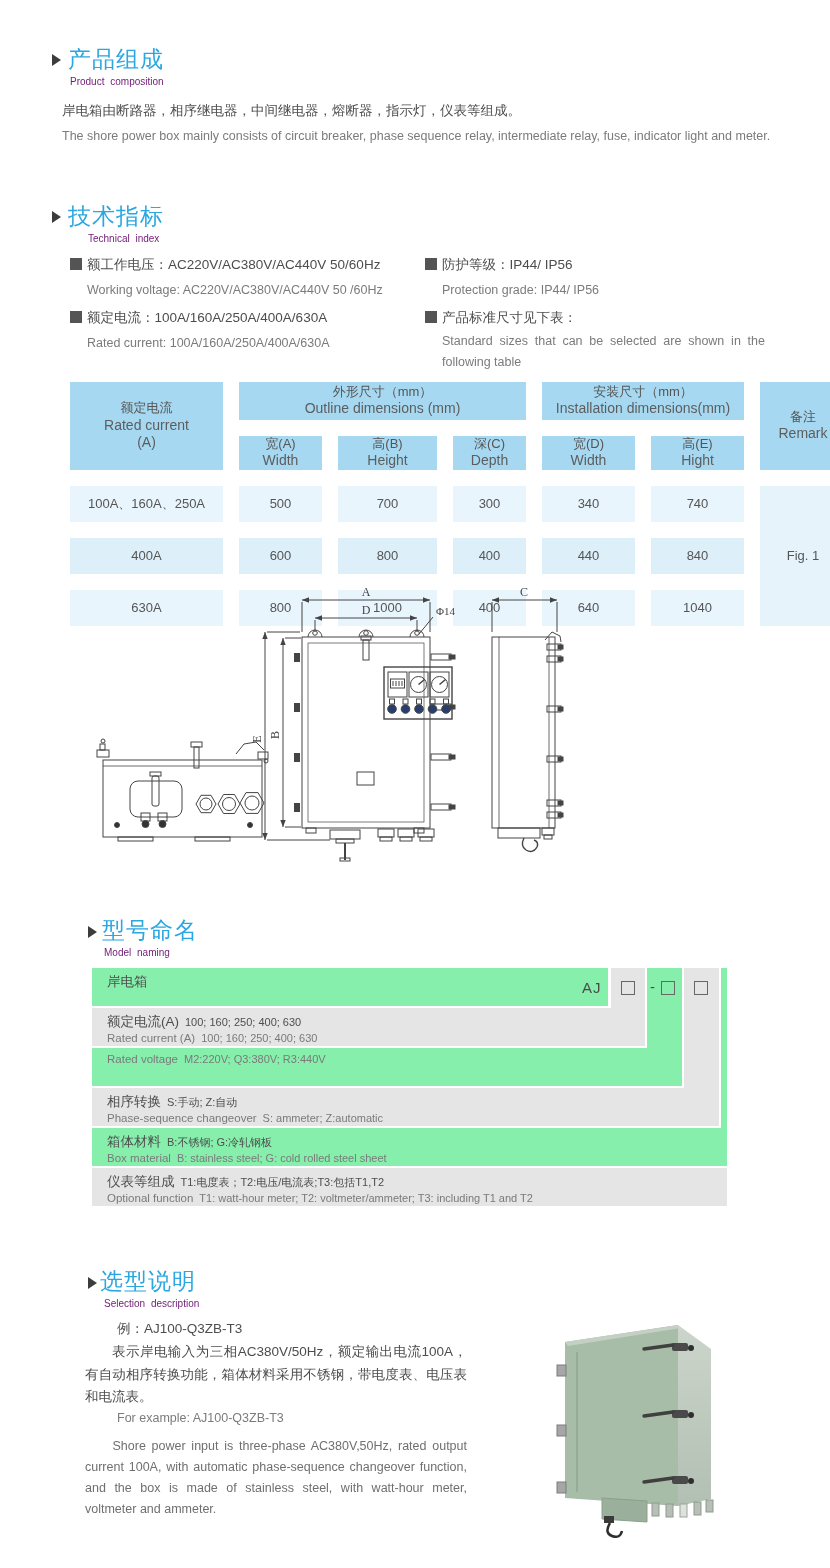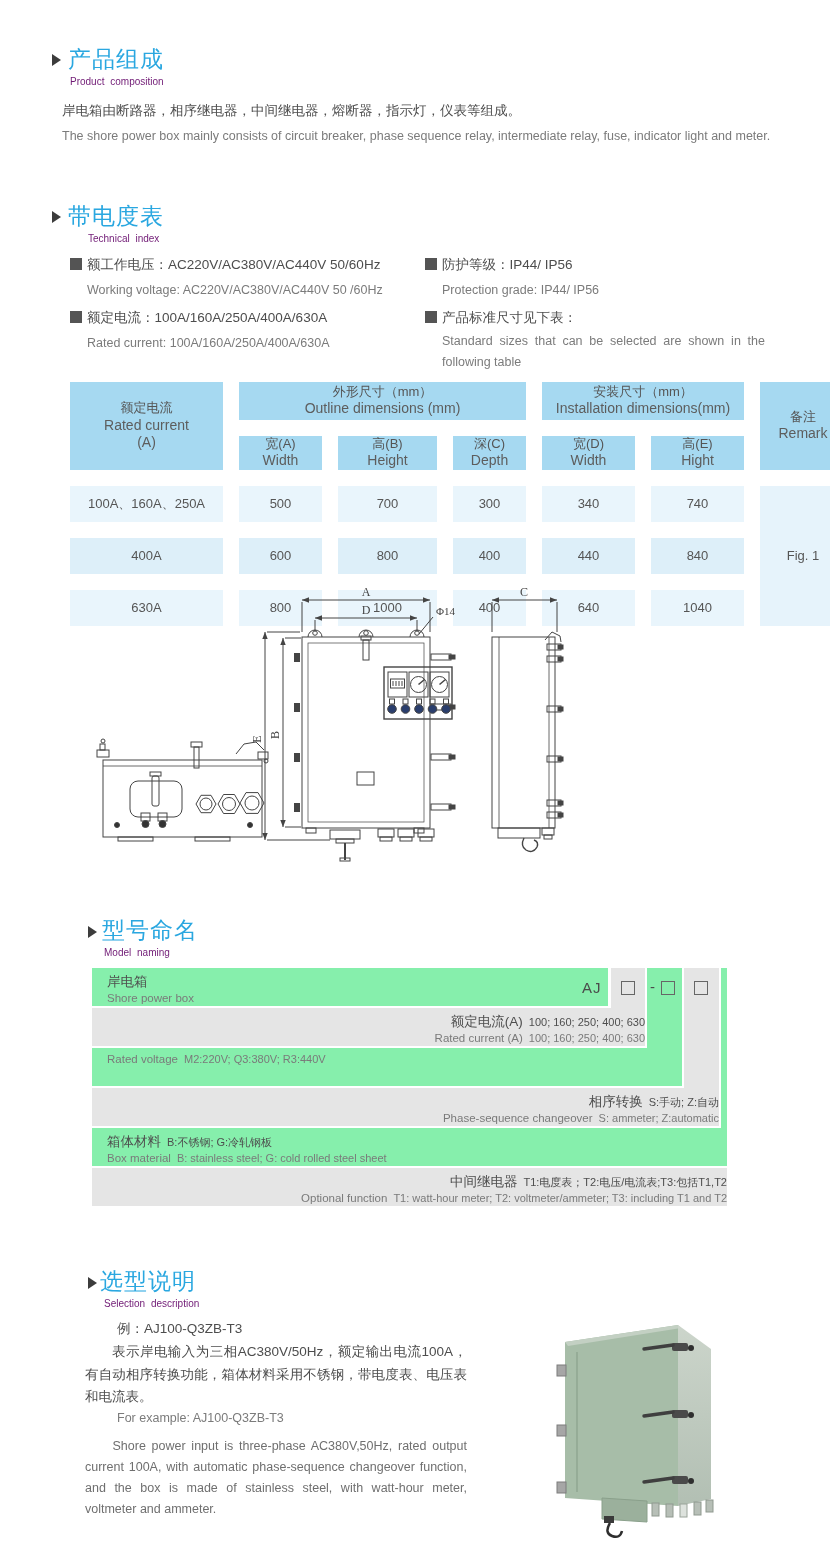--- a/index.html
+++ b/index.html
@@ -17,21 +17,21 @@
   .sizetable{position:absolute;left:70px;top:382px;display:grid;
      grid-template-columns:153px 83px 99px 73px 93px 93px 86px;
      grid-template-rows:38px 34px 36px 36px 36px;gap:16px;}
   .sizetable div{display:flex;flex-direction:column;align-items:center;justify-content:center;
      font-size:13px;color:#555;line-height:1.25;text-align:center;}
   .th{background:#a6d9f1;color:#4a4a4a;}
   .th .sub{font-size:14px;color:#5d5d5d;}
   .r1{background:#e9f5fc;} .r2{background:#ddeff9;} .figcell{background:#e6f3fb;}
   
   .mrow{position:absolute;height:38px;box-sizing:border-box;padding:4px 0 0 15px;overflow:visible;}
-  .mblue{background:#86efac;} .mgray{background:#e5e5e5;text-align:right;}
+  .mblue{background:#86efac;} .mgray{background:#e5e5e5;}
   .mcol{position:absolute;}
   .ml{font-size:13.5px;color:#4e4e4e;}
   .mv{font-size:11px;color:#4e4e4e;margin-left:6px;}
   .men{font-size:11.5px;color:#7a7a7a;margin-top:1px;}
   .men .mv{font-size:11px;color:#7a7a7a;}
   .mbox{position:absolute;width:12px;height:12px;border:1.5px solid #666;}
   .aj{position:absolute;font-size:15px;color:#4b4b4b;letter-spacing:1px;}
   .mdash{position:absolute;font-size:15px;color:#4b4b4b;}
   .para-zh{position:absolute;font-size:13.5px;color:#4d4d4d;line-height:22.5px;
            text-align:justify;text-indent:2em;}
@@ -42,21 +42,21 @@
 </head>
 <body>
 
 <div class="sec-arrow" style="left:52px;top:54px"></div>
 <h1 class="abs title-zh" style="left:68px;top:44px">产品组成</h1>
 <div class="abs title-en" style="left:70px;top:76px">Product composition</div>
 <div class="abs zh" style="left:62px;top:102px">岸电箱由断路器，相序继电器，中间继电器，熔断器，指示灯，仪表等组成。</div>
 <div class="abs en" style="left:62px;top:129px">The shore power box mainly consists of circuit breaker, phase sequence relay, intermediate relay, fuse, indicator light and meter.</div>
 
 <div class="sec-arrow" style="left:52px;top:211px"></div>
-<h1 class="abs title-zh" style="left:68px;top:201px">带电度表</h1>
+<h1 class="abs title-zh" style="left:68px;top:201px">技术指标</h1>
 <div class="abs title-en" style="left:88px;top:233px">Technical index</div>
 
 <div class="sq" style="left:70px;top:258px"></div>
 <div class="abs zh" style="left:87px;top:256px">额工作电压：AC220V/AC380V/AC440V  50/60Hz</div>
 <div class="abs en" style="left:87px;top:283px">Working voltage: AC220V/AC380V/AC440V 50 /60Hz</div>
 
 <div class="sq" style="left:70px;top:311px"></div>
 <div class="abs zh" style="left:87px;top:309px">额定电流：100A/160A/250A/400A/630A</div>
 <div class="abs en" style="left:87px;top:336px">Rated current: 100A/160A/250A/400A/630A</div>
 
@@ -288,39 +288,38 @@
 <h1 class="abs title-zh" style="left:102px;top:915px">型号命名</h1>
 <div class="abs title-en" style="left:104px;top:947px">Model naming</div>
 
 <div class="mcol mgray" style="left:611px;top:968px;width:34px;height:40px"></div>
 <div class="mcol mblue" style="left:647px;top:968px;width:35px;height:80px"></div>
 <div class="mcol mgray" style="left:684px;top:968px;width:35px;height:120px"></div>
 <div class="mcol mblue" style="left:721px;top:968px;width:6px;height:160px"></div>
 
 <div class="mrow mblue" style="left:92px;top:968px;width:516px">
   <div><span class="ml">岸电箱</span><span class="mv"></span></div>
-  <div class="men"><span>Shore power box</span><span class="mv"></span></div>
 </div>
 <div class="mrow mgray" style="left:92px;top:1008px;width:553px">
   <div><span class="ml">额定电流(A)</span><span class="mv">100; 160; 250; 400; 630</span></div>
   <div class="men"><span>Rated current (A)</span><span class="mv">100; 160; 250; 400; 630</span></div>
 </div>
 <div class="mrow mblue" style="left:92px;top:1048px;width:590px">
   <div class="men"><span>Rated voltage</span><span class="mv">M2:220V;  Q3:380V;  R3:440V</span></div>
 </div>
 <div class="mrow mgray" style="left:92px;top:1088px;width:627px">
   <div><span class="ml">相序转换</span><span class="mv">S:手动; Z:自动</span></div>
   <div class="men"><span>Phase-sequence changeover</span><span class="mv">S: ammeter;  Z:automatic</span></div>
 </div>
 <div class="mrow mblue" style="left:92px;top:1128px;width:635px">
   <div><span class="ml">箱体材料</span><span class="mv">B:不锈钢;  G:冷轧钢板</span></div>
   <div class="men"><span>Box material</span><span class="mv">B: stainless steel; G: cold rolled steel sheet</span></div>
 </div>
 <div class="mrow mgray" style="left:92px;top:1168px;width:635px">
-  <div><span class="ml">中间继电器</span><span class="mv">T1:电度表；T2:电压/电流表;T3:包括T1,T2</span></div>
+  <div><span class="ml">仪表等组成</span><span class="mv">T1:电度表；T2:电压/电流表;T3:包括T1,T2</span></div>
   <div class="men"><span>Optional function</span><span class="mv">T1: watt-hour meter; T2: voltmeter/ammeter; T3: including T1 and T2</span></div>
 </div>
 
 <span class="aj" style="left:582px;top:979px">AJ</span>
 <span class="mbox" style="left:621px;top:981px"></span>
 <span class="mdash" style="left:650px;top:978px">-</span>
 <span class="mbox" style="left:661px;top:981px"></span>
 <span class="mbox" style="left:694px;top:981px"></span>
 
 <div class="sec-arrow" style="left:88px;top:1277px"></div>

